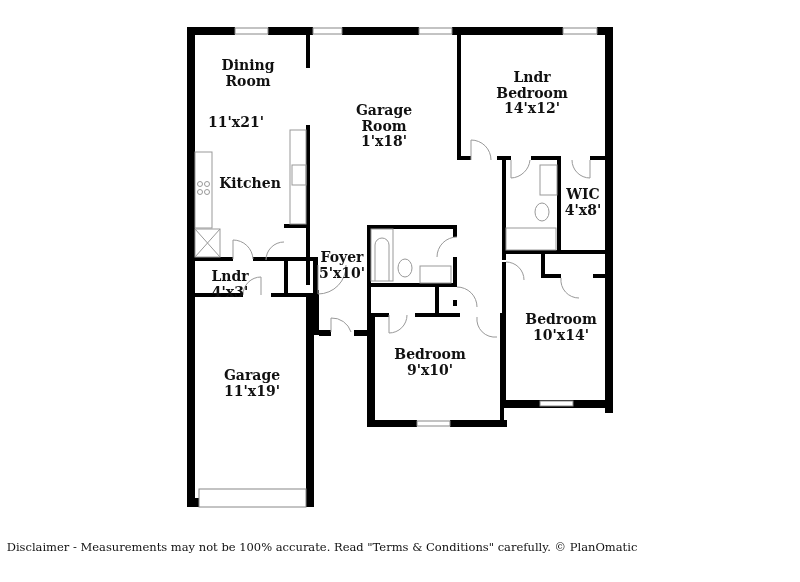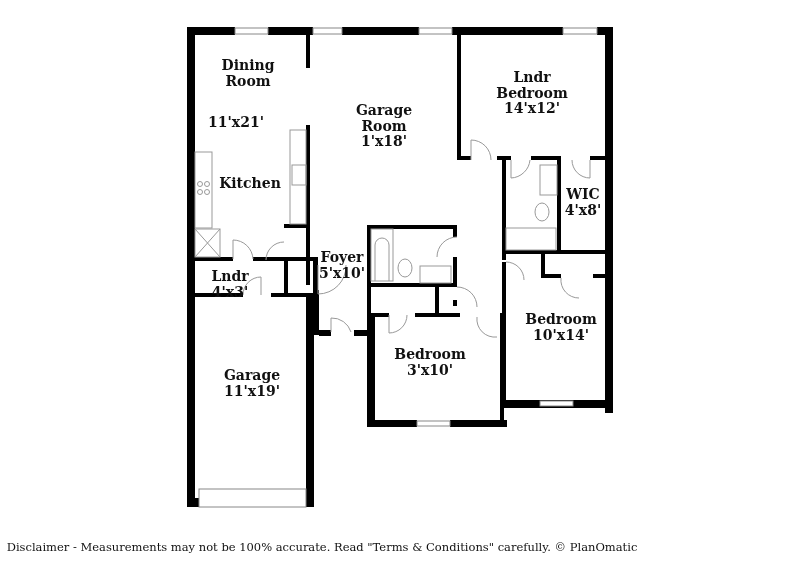--- a/index.html
+++ b/index.html
@@ -161,20 +161,20 @@
 <div class="lbl sm" style="left:230px; top:269px;">
   <span class="nm">Lndr</span>
   <span class="dm">4'x3'</span>
 </div>
 <div class="lbl big" style="left:252px; top:368px;">
   <span class="nm">Garage</span>
   <span class="dm">11'x19'</span>
 </div>
 <div class="lbl big" style="left:430px; top:347px;">
   <span class="nm">Bedroom</span>
-  <span class="dm">3'x10'</span>
+  <span class="dm">9'x10'</span>
 </div>
 <div class="lbl big" style="left:561px; top:312px;">
   <span class="nm">Bedroom</span>
   <span class="dm">10'x14'</span>
 </div>
 
 <div id="disclaimer">Disclaimer - Measurements may not be 100% accurate. Read "Terms &amp; Conditions" carefully. © PlanOmatic</div>
 
 </body></html>

